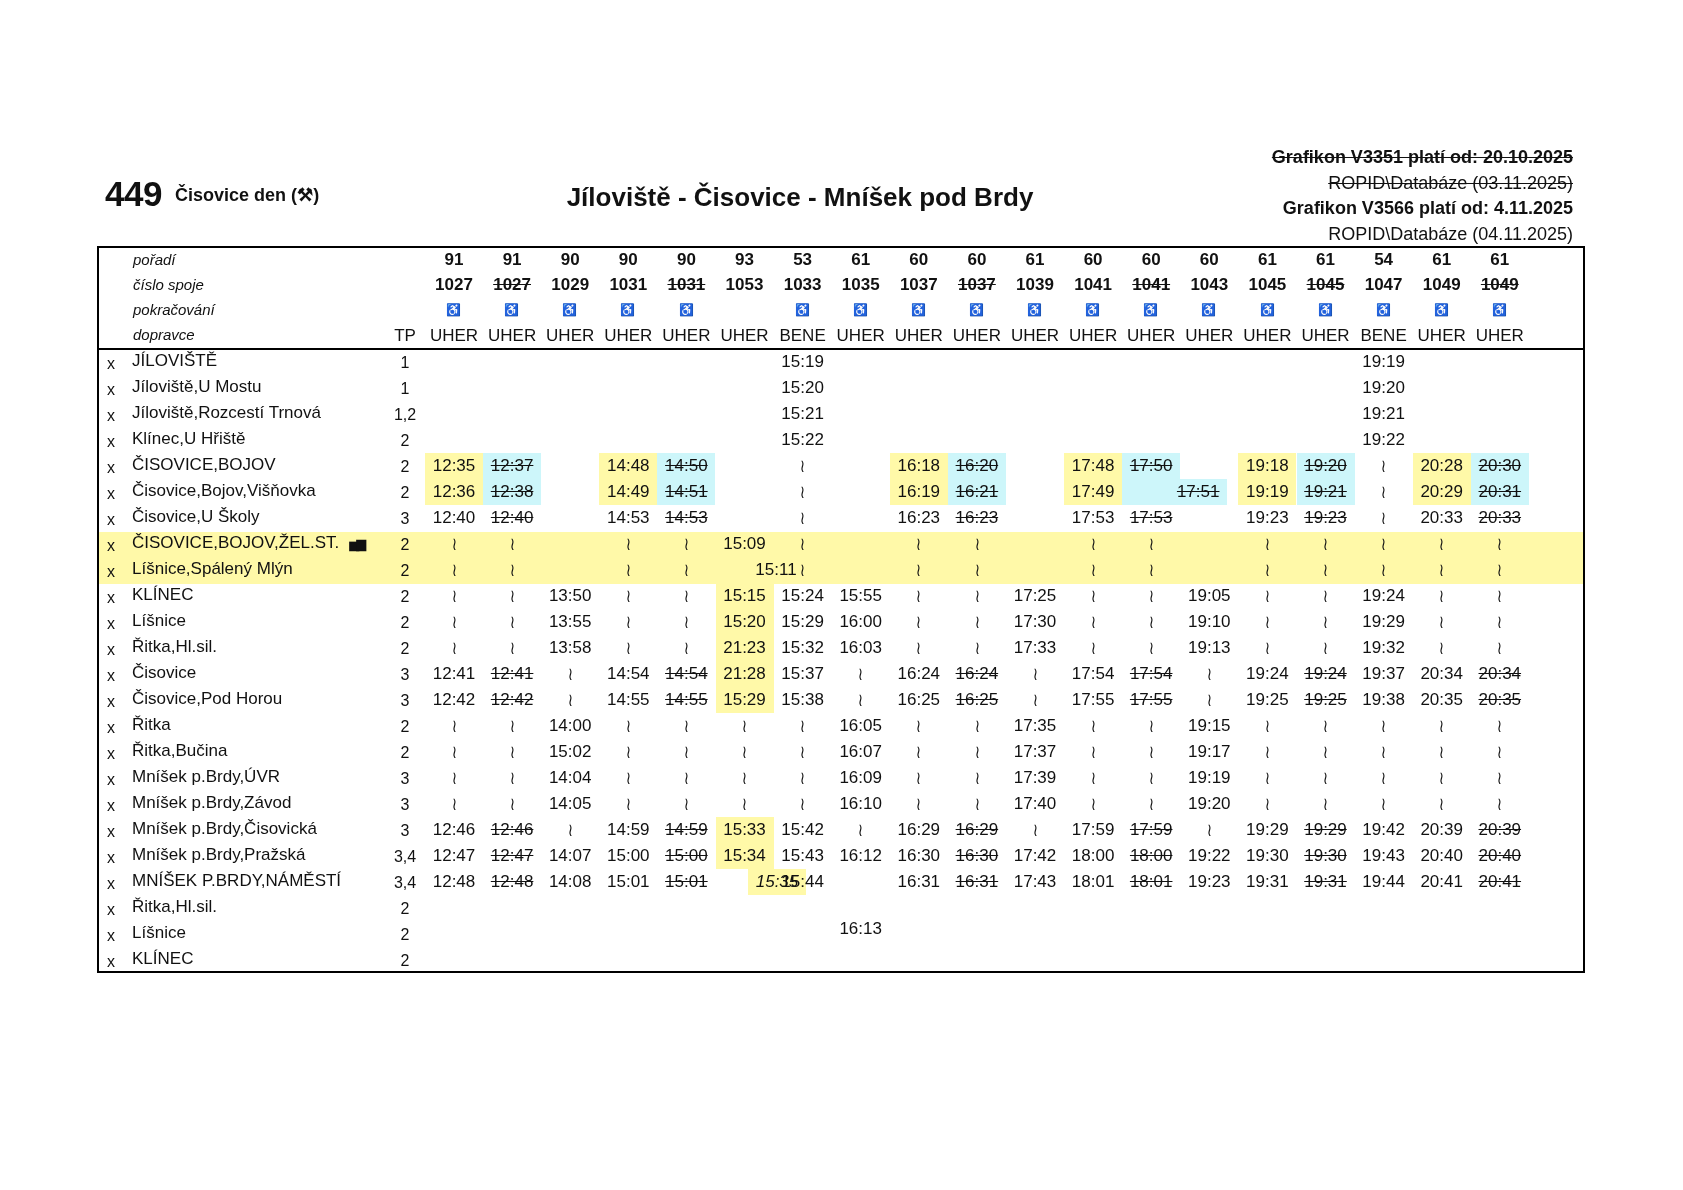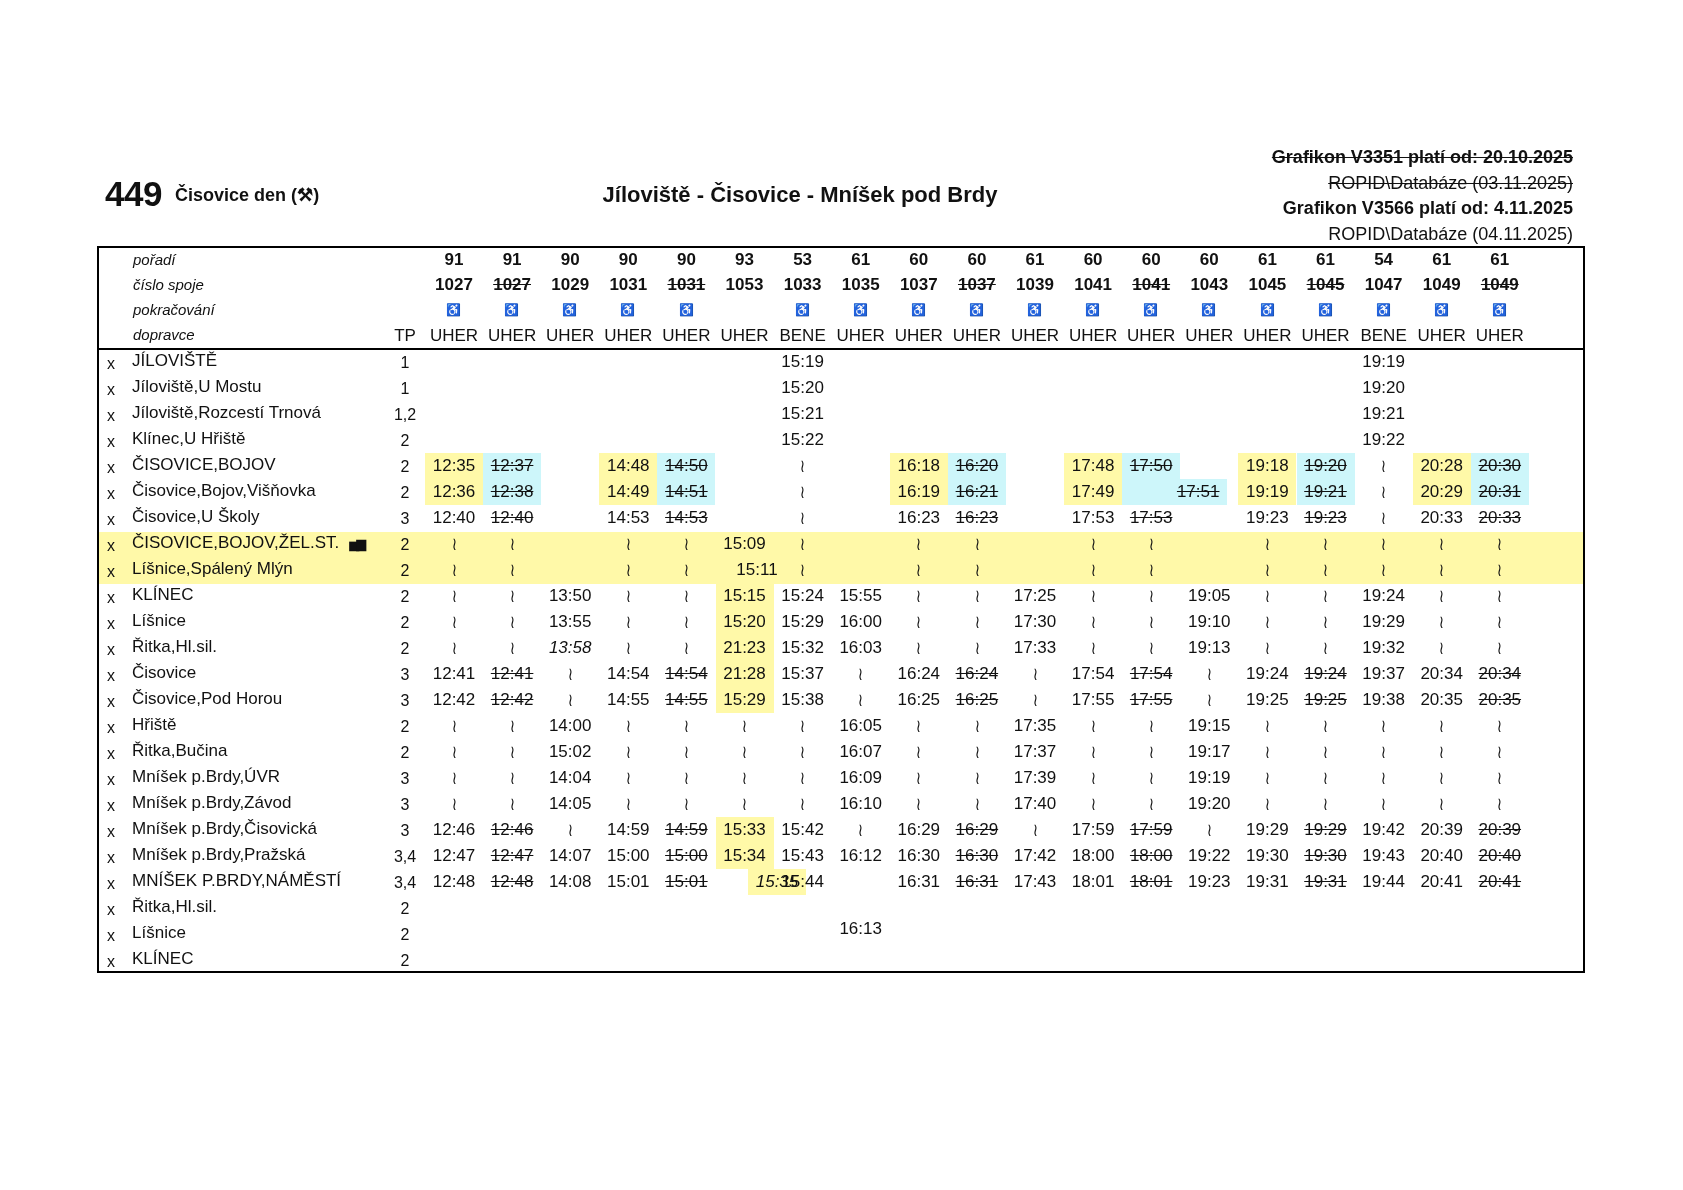--- a/index.html
+++ b/index.html
@@ -1,20 +1,20 @@
 <!DOCTYPE html>
 <html><head>
 <meta charset="utf-8">
 <style>
   html, body { margin:0; padding:0; background:#ffffff; }
   body { width:1683px; height:1190px; position:relative; overflow:hidden;
          font-family:"Liberation Sans", sans-serif; color:#111; }
   .line-num { position:absolute; left:105px; top:174px; font-size:35px; font-weight:bold; letter-spacing:-0.5px; }
   .day-type { position:absolute; left:175px; top:184px; font-size:18px; font-weight:bold; }
-  .route-title { position:absolute; left:520px; width:560px; text-align:center; top:182px; font-size:22px; font-weight:bold; }
+  .route-title { position:absolute; left:520px; width:560px; text-align:center; top:182px; font-size:26px; font-weight:bold; }
   .validity { position:absolute; right:110px; top:145px; text-align:right; font-size:18px; line-height:25.5px; }
   .validity .b { font-weight:bold; }
   .validity .s { text-decoration:line-through; }
   .tbl { position:absolute; left:97px; top:246px; width:1484px; height:723px; border:2px solid #000; }
   .hdr { position:absolute; left:0; top:0; width:100%; height:100px; border-bottom:2px solid #000; }
   .row { position:absolute; left:0; width:100%; height:26px; }
   .row.hl { background:#fff9a8; }
   .hrow { position:absolute; left:0; width:100%; height:25.5px; }
   .hlabel { position:absolute; left:34px; font-style:italic; font-size:15px; top:3px; }
   .cell { position:absolute; width:58px; margin-left:-29px; text-align:center; font-size:17px; height:26px; line-height:26px; }
@@ -241,21 +241,21 @@
         <span class="cell" style="left: 1400.8px; top: -1px;"><span class="pass">≀</span></span>
       </div>
       <div class="row hl" style="top: 310px;">
         <span class="xmark">x</span>
         <span class="stop">Líšnice,Spálený Mlýn</span>
         <span class="tp">2</span>
         <span class="cell" style="left: 355px; top: -1px;"><span class="pass">≀</span></span>
         <span class="cell" style="left: 413.1px; top: -1px;"><span class="pass">≀</span></span>
         <span class="cell" style="left: 529.3px; top: -1px;"><span class="pass">≀</span></span>
         <span class="cell" style="left: 587.4px; top: -1px;"><span class="pass">≀</span></span>
-        <span class="cell" style="left: 658px; top: -1px;">15:11</span>
+        <span class="cell" style="left: 677px; top: -1px;">15:11</span>
         <span class="cell" style="left: 703.6px; top: -1px;"><span class="pass">≀</span></span>
         <span class="cell" style="left: 819.8px; top: -1px;"><span class="pass">≀</span></span>
         <span class="cell" style="left: 877.9px; top: -1px;"><span class="pass">≀</span></span>
         <span class="cell" style="left: 994.1px; top: -1px;"><span class="pass">≀</span></span>
         <span class="cell" style="left: 1052.2px; top: -1px;"><span class="pass">≀</span></span>
         <span class="cell" style="left: 1168.4px; top: -1px;"><span class="pass">≀</span></span>
         <span class="cell" style="left: 1226.5px; top: -1px;"><span class="pass">≀</span></span>
         <span class="cell" style="left: 1284.6px; top: -1px;"><span class="pass">≀</span></span>
         <span class="cell" style="left: 1342.7px; top: -1px;"><span class="pass">≀</span></span>
         <span class="cell" style="left: 1400.8px; top: -1px;"><span class="pass">≀</span></span>
@@ -307,21 +307,21 @@
         <span class="cell" style="left: 1284.6px; top: -1px;">19:29</span>
         <span class="cell" style="left: 1342.7px; top: -1px;"><span class="pass">≀</span></span>
         <span class="cell" style="left: 1400.8px; top: -1px;"><span class="pass">≀</span></span>
       </div>
       <div class="row" style="top: 388px;">
         <span class="xmark">x</span>
         <span class="stop">Řitka,Hl.sil.</span>
         <span class="tp">2</span>
         <span class="cell" style="left: 355px; top: -1px;"><span class="pass">≀</span></span>
         <span class="cell" style="left: 413.1px; top: -1px;"><span class="pass">≀</span></span>
-        <span class="cell" style="left: 471.2px; top: -1px; font-style: italic;">13:58</span>
+        <span class="cell" style="left: 471.2px; top: -1px;">13:58</span>
         <span class="cell" style="left: 529.3px; top: -1px;"><span class="pass">≀</span></span>
         <span class="cell" style="left: 587.4px; top: -1px;"><span class="pass">≀</span></span>
         <span class="cell y" style="left: 645.5px; top: -1px;">21:23</span>
         <span class="cell" style="left: 703.6px; top: -1px;">15:32</span>
         <span class="cell" style="left: 761.7px; top: -1px;">16:03</span>
         <span class="cell" style="left: 819.8px; top: -1px;"><span class="pass">≀</span></span>
         <span class="cell" style="left: 877.9px; top: -1px;"><span class="pass">≀</span></span>
         <span class="cell" style="left: 936px; top: -1px;">17:33</span>
         <span class="cell" style="left: 994.1px; top: -1px;"><span class="pass">≀</span></span>
         <span class="cell" style="left: 1052.2px; top: -1px;"><span class="pass">≀</span></span>
@@ -375,21 +375,21 @@
         <span class="cell s" style="left: 1052.2px; top: -1px;">17:55</span>
         <span class="cell" style="left: 1110.3px; top: -1px;"><span class="pass">≀</span></span>
         <span class="cell" style="left: 1168.4px; top: -1px;">19:25</span>
         <span class="cell s" style="left: 1226.5px; top: -1px;">19:25</span>
         <span class="cell" style="left: 1284.6px; top: -1px;">19:38</span>
         <span class="cell" style="left: 1342.7px; top: -1px;">20:35</span>
         <span class="cell s" style="left: 1400.8px; top: -1px;">20:35</span>
       </div>
       <div class="row" style="top: 466px;">
         <span class="xmark">x</span>
-        <span class="stop">Hřiště</span>
+        <span class="stop">Řitka</span>
         <span class="tp">2</span>
         <span class="cell" style="left: 355px; top: -1px;"><span class="pass">≀</span></span>
         <span class="cell" style="left: 413.1px; top: -1px;"><span class="pass">≀</span></span>
         <span class="cell" style="left: 471.2px; top: -1px;">14:00</span>
         <span class="cell" style="left: 529.3px; top: -1px;"><span class="pass">≀</span></span>
         <span class="cell" style="left: 587.4px; top: -1px;"><span class="pass">≀</span></span>
         <span class="cell" style="left: 645.5px; top: -1px;"><span class="pass">≀</span></span>
         <span class="cell" style="left: 703.6px; top: -1px;"><span class="pass">≀</span></span>
         <span class="cell" style="left: 761.7px; top: -1px;">16:05</span>
         <span class="cell" style="left: 819.8px; top: -1px;"><span class="pass">≀</span></span>

